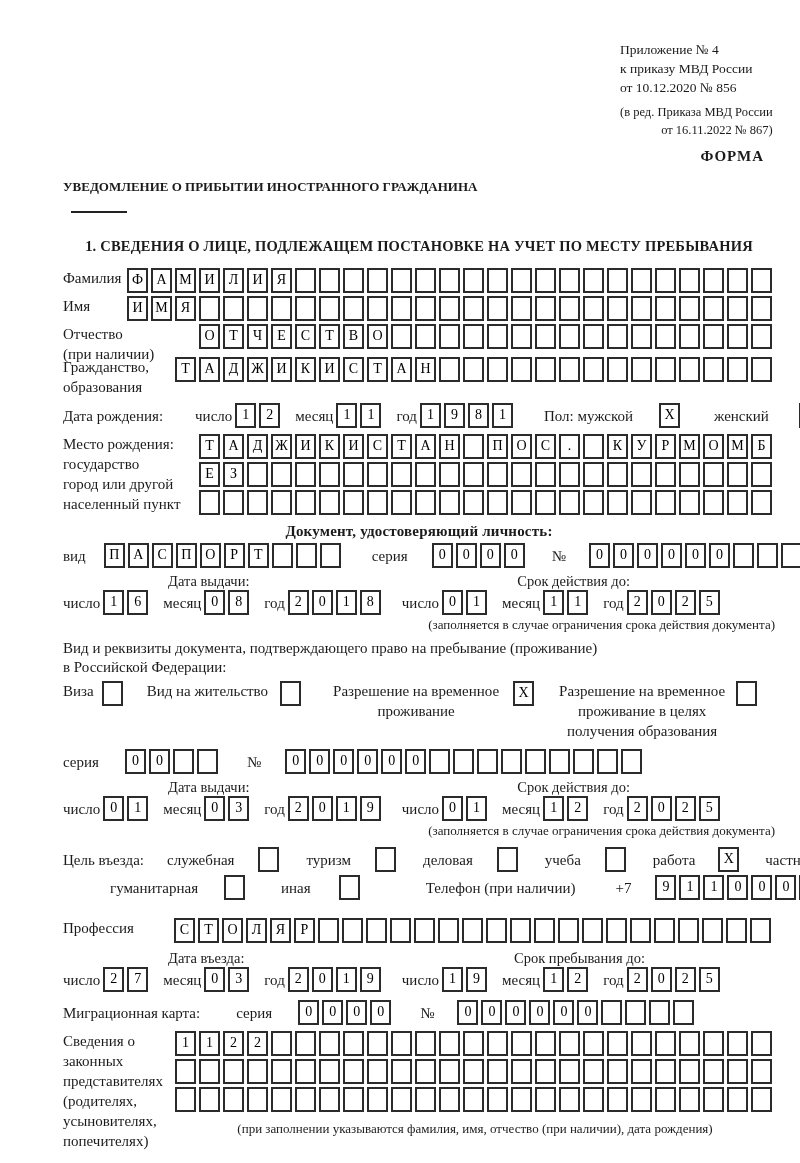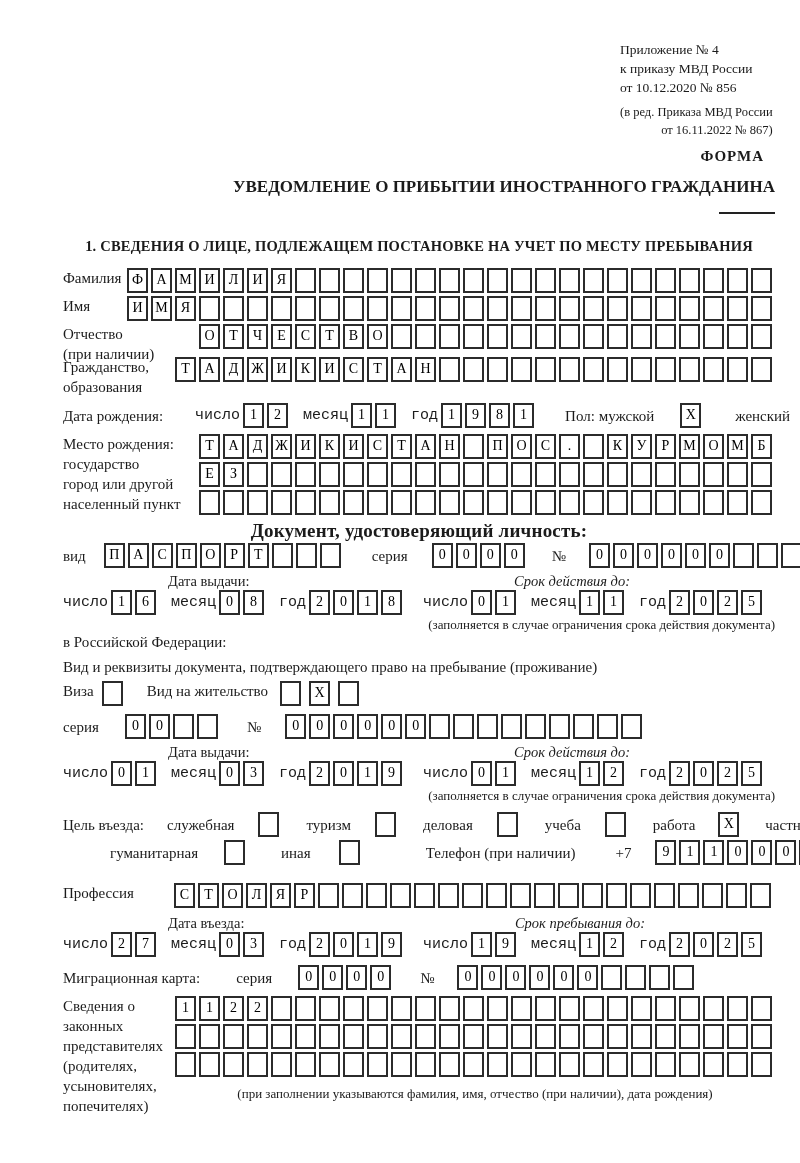--- a/index.html
+++ b/index.html
@@ -6,38 +6,38 @@
   .page{
     position:relative;width:800px;height:1163px;overflow:hidden;
     background:#fff;color:#1b1b1b;box-sizing:border-box;
     font-family:"Liberation Serif","DejaVu Serif",serif;
     padding:36px 25px 0 63px;
   }
   .annex{position:absolute;left:620px;top:40px;font-size:13.5px;line-height:19px;}
   .annex .note{font-size:12.5px;line-height:18px;margin-top:6px;}
   .forma{position:absolute;right:36px;top:148px;font-weight:bold;font-size:15px;letter-spacing:1px;}
   .head-space{height:140px;}
-  .title{ text-align:right;font-weight:bold;font-size:17px;line-height:22px;}
+  .title{ text-align:left;font-weight:bold;font-size:13px;line-height:22px;}
   .uline{display:inline-block;width:56px;border-bottom:2px solid #222;height:12px;margin-left:8px;}
   .sec-head{margin-top:16px;text-align:center;font-weight:bold;font-size:14.5px;line-height:20px;letter-spacing:.2px;}
   .r{display:flex;align-items:flex-start;}
   .lbl{font-size:15px;line-height:20px;white-space:nowrap;}
   .cells{display:flex;flex-wrap:nowrap;}
   .cell,.cb{
     display:inline-block;box-sizing:border-box;flex:0 0 auto;
     width:21px;height:25px;border:2px solid #2b2b2b;margin-right:3px;
     text-align:center;font-size:14px;line-height:20px;background:#fff;color:#000;
   }
   .cb{margin-right:0;}
   .titles{margin-top:4px;font-size:14.5px;line-height:18px;}
   .titles .t1{margin-left:105px;}
-  .titles .t2{margin-left:auto;margin-right:145px;font-style:italic;}
+  .titles .t2{margin-left:auto;margin-right:145px;}
   .dates{align-items:center;gap:18px;}
   .dg{display:flex;align-items:center;}
-  .dg .lbl{margin-right:3px;font-family:Liberation Mono, monospace;}
+  .dg .lbl{margin-right:3px;}
   .dg .gap{margin-left:12px;}
   .dgr{margin-left:auto;margin-right:55px;}
   .note{margin-top:2px;text-align:right;font-size:13px;line-height:16px;}
   .intro{font-size:15px;line-height:19px;margin-top:6px;}
   .optlbl{font-size:15px;line-height:20px;text-align:center;}
   .hint{margin-top:8px;text-align:center;font-size:13px;line-height:18px;}
   .mb3{margin-bottom:3px;}
 </style>
 </head>
 <body>
@@ -307,21 +307,21 @@
           <span class="cell"></span>
           <span class="cell"></span>
           <span class="cell"></span>
           <span class="cell"></span>
           <span class="cell"></span>
           <span class="cell"></span>
         </span>
     </span>
   </div>
 
-  <div class="sec-head" style="margin-top:6px;font-size:19px">Документ, удостоверяющий личность:</div>
+  <div class="sec-head" style="margin-top:6px;font-size:15px">Документ, удостоверяющий личность:</div>
   <div class="r dates" style="margin-top:2px">
     <span class="lbl" style="width:45px">вид</span>
     <span class="cells">
         <span class="cell">П</span>
         <span class="cell">А</span>
         <span class="cell">С</span>
         <span class="cell">П</span>
         <span class="cell">О</span>
         <span class="cell">Р</span>
         <span class="cell">Т</span>
@@ -390,28 +390,30 @@
       <span class="cells">
           <span class="cell">2</span>
           <span class="cell">0</span>
           <span class="cell">2</span>
           <span class="cell">5</span>
         </span>
     </span>
   </div>
   <div class="note">(заполняется в случае ограничения срока действия документа)</div>
 
+  <div class="intro">Вид и реквизиты документа, подтверждающего право на пребывание (проживание)</div>
   <div class="intro" style="margin-top:0">в Российской Федерации:</div>
-  <div class="intro">Вид и реквизиты документа, подтверждающего право на пребывание (проживание)</div>
   <div class="r" style="margin-top:4px">
     <span class="lbl">Виза</span>
     <span class="cb" style="margin-left:8px"></span>
     <span class="lbl" style="margin-left:24px">Вид на жительство</span>
     <span class="cb" style="margin-left:12px"></span>
+    <span class="optlbl" style="width:178px;margin-left:26px">Разрешение на временное проживание</span>
     <span class="cb" style="margin-left:8px">X</span>
+    <span class="optlbl" style="width:172px;margin-left:22px">Разрешение на временное проживание в целях получения образования</span>
     <span class="cb" style="margin-left:8px"></span>
   </div>
 
   <div class="r dates" style="margin-top:8px">
     <span class="lbl" style="margin-right:8px">серия</span>
     <span class="cells">
         <span class="cell">0</span>
         <span class="cell">0</span>
         <span class="cell"></span>
         <span class="cell"></span>

